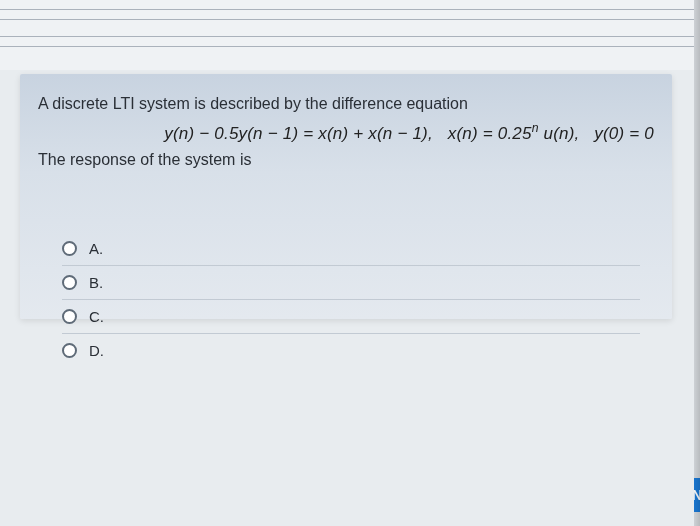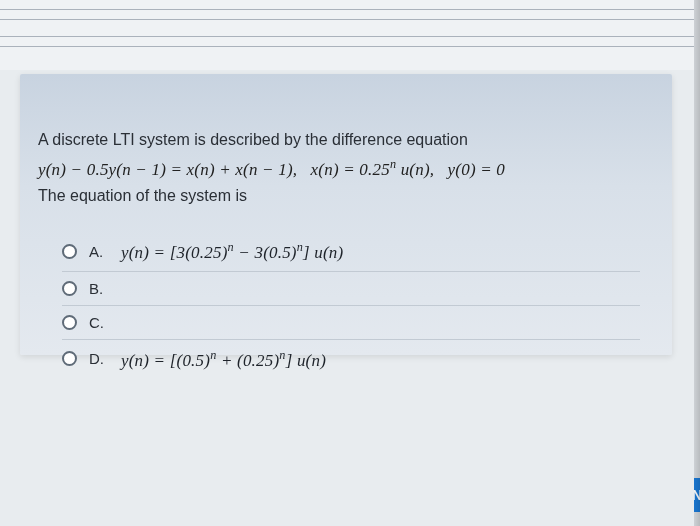--- a/index.html
+++ b/index.html
@@ -43,29 +43,29 @@
       right: 28px;
       background: linear-gradient(180deg, #c8d3e0 0%, #d8e0e9 40%, #e4e9ef 100%);
       padding: 18px 18px 150px 18px;
       border-radius: 2px;
       box-shadow: 0 2px 6px rgba(0,0,0,0.1);
     }
     .question-text {
       font-size: 16px;
       color: #2a2f36;
       line-height: 1.55;
-      margin-top: 36px;
     }
     .equation-line {
       font-style: italic;
-      font-family: Liberation Serif, serif;
+      font-family: Liberation Sans, sans-serif;
       font-size: 17px;
       color: #222;
       margin-top: 4px;
       letter-spacing: 0.2px;
+      text-align: right;
     }
     .question-text2 {
       font-size: 16px;
       color: #2a2f36;
       margin-top: 8px;
     }
     .options {
       position: absolute;
       top: 232px;
       left: 62px;
@@ -139,41 +139,39 @@
 <div class="header-lines">
   <div class="hline"></div>
   <div class="hline"></div>
   <div class="hline" style="margin-top:16px"></div>
   <div class="hline"></div>
 </div>
 
 <div class="question-card">
   <div class="question-text">A discrete LTI system is described by the difference equation</div>
   <div class="equation-line">y(n) − 0.5y(n − 1) = x(n) + x(n − 1),&nbsp;&nbsp;&nbsp;x(n) = 0.25<span class="sup">n</span>&nbsp;u(n),&nbsp;&nbsp;&nbsp;y(0) = 0</div>
-  <div class="question-text2">The equation of the system is</div>
+  <div class="question-text2">The response of the system is</div>
 </div>
 
 <div class="options">
   <div class="option-row">
     <div class="radio"></div>
     <div class="option-letter">A.</div>
-    <div class="option-math">y(n) = [3(0.25)<span class="sup">n</span> − 3(0.5)<span class="sup">n</span>] u(n)</div>
   </div>
   <div class="option-row">
     <div class="radio"></div>
     <div class="option-letter">B.</div>
   </div>
   <div class="option-row">
     <div class="radio"></div>
     <div class="option-letter">C.</div>
   </div>
   <div class="option-row">
     <div class="radio"></div>
     <div class="option-letter">D.</div>
-    <div class="option-math">y(n) = [(0.5)<span class="sup">n</span> + (0.25)<span class="sup">n</span>] u(n)</div>
   </div>
 </div>
 
 <div class="next-btn">
   <span>N</span>
 </div>
 
 <div class="edge-shadow"></div>
 
 </body></html>

